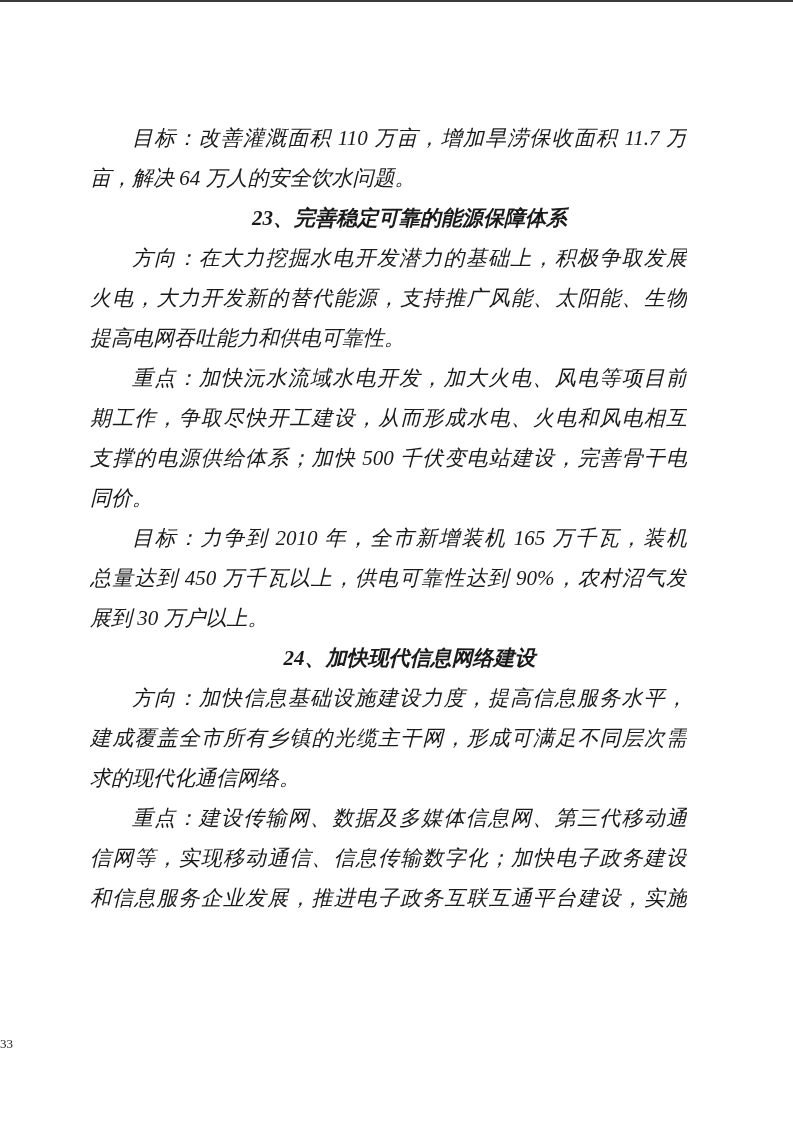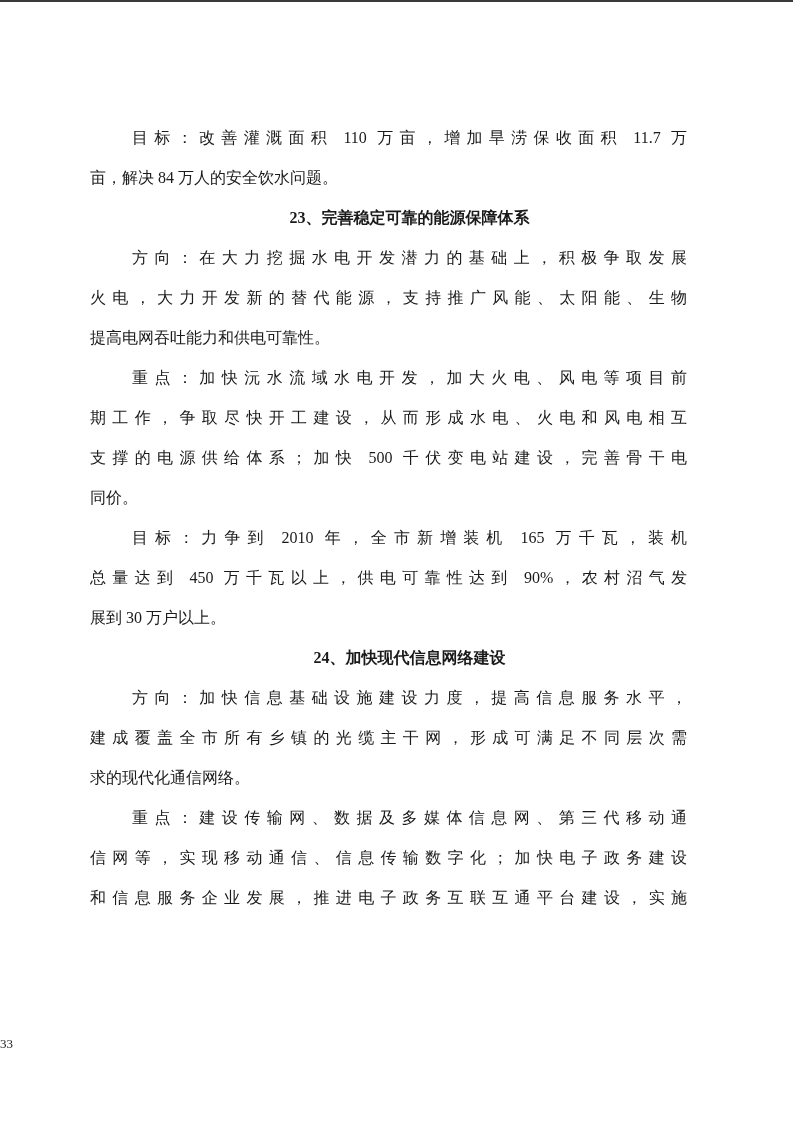--- a/index.html
+++ b/index.html
@@ -25,26 +25,27 @@
     background: #3a3a3a;
   }
   .doc {
     position: absolute;
     left: 90px;
     top: 118px;
     width: 597px;
   }
   .para { margin: 0; padding: 0; }
   .line {
-    font-size: 16px;
+    font-size: 21px;
     height: 40px;
     line-height: 40px;
     overflow: hidden;
     text-align: left;
     white-space: nowrap;
+    font-style: italic;
   }
   .fill {
     white-space: normal;
     text-align: justify;
     text-align-last: justify;
   }
   .indent { text-indent: 42px; }
   .heading {
     font-weight: bold;
     text-indent: 42px;
@@ -64,21 +65,21 @@
 </head>
 <body>
 
 <div class="page">
   <div class="top-edge"></div>
 
   <div class="doc">
 
     <div class="para">
       <div class="line fill indent">目标：改善灌溉面积 110 万亩，增加旱涝保收面积 11.7 万</div>
-      <div class="line">亩，解决 84 万人的安全饮水问题。</div>
+      <div class="line">亩，解决 64 万人的安全饮水问题。</div>
     </div>
 
     <div class="para">
       <div class="line heading">23、完善稳定可靠的能源保障体系</div>
     </div>
 
     <div class="para">
       <div class="line fill indent">方向：在大力挖掘水电开发潜力的基础上，积极争取发展</div>
       <div class="line fill">火电，大力开发新的替代能源，支持推广风能、太阳能、生物</div>
       <div class="line">提高电网吞吐能力和供电可靠性。</div>

